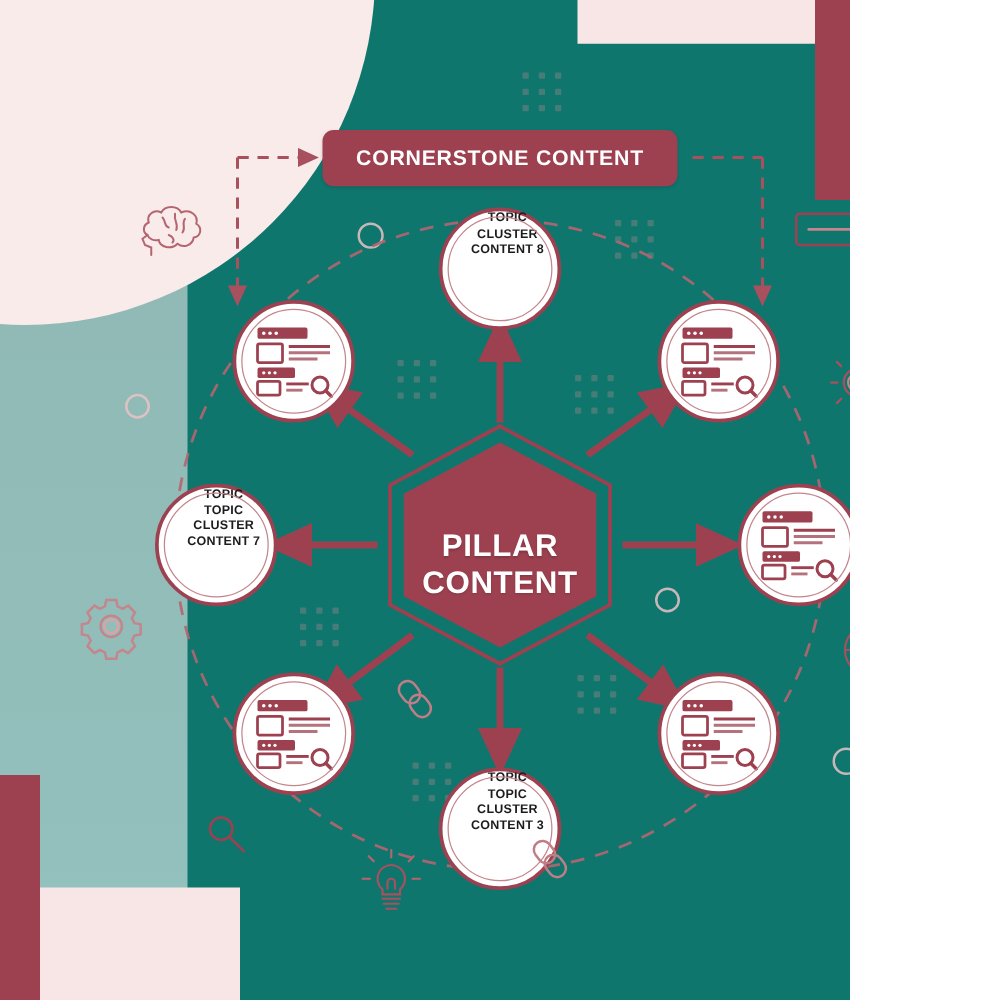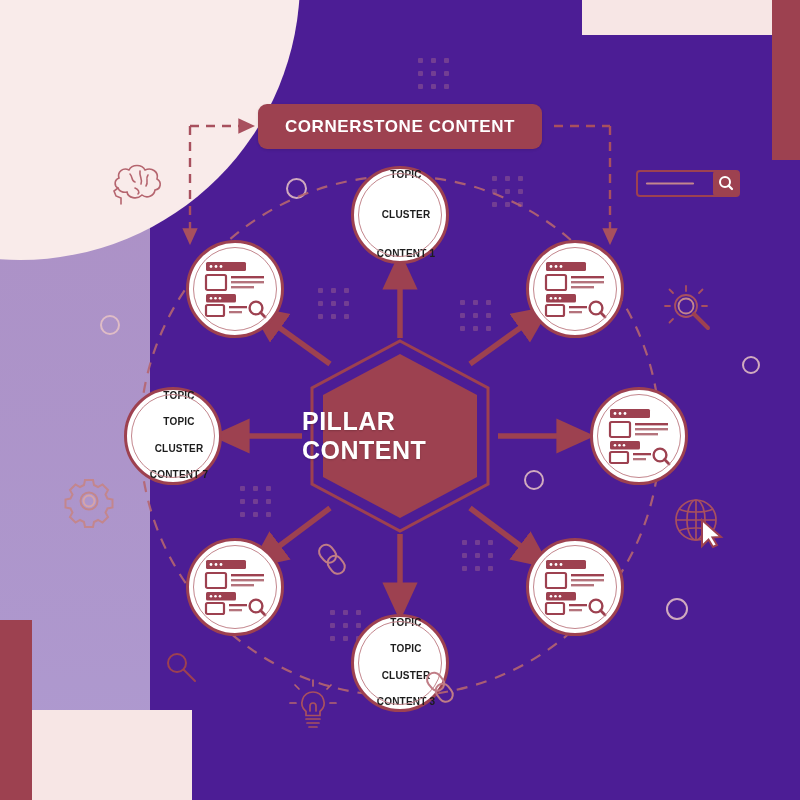--- a/index.html
+++ b/index.html
@@ -1,21 +1,21 @@
 <!DOCTYPE html>
 <html><head>
 <meta charset="utf-8">
 <style>
   html,body{margin:0;padding:0;}
   body{
     width:800px;height:800px;overflow:hidden;
     background:#ffffff;
     font-family:"Liberation Sans", sans-serif;
   }
-  #stage{position:relative;width:800px;height:800px;overflow:hidden;background:#4c1d95;}
+  #stage{position:relative;width:680px;height:800px;overflow:hidden;background:#0f766e;}
 
   
   .bg-layer{position:absolute;inset:0;pointer-events:none;}
   .corner-pink-tl{
     position:absolute;left:-260px;top:-300px;width:560px;height:560px;
     background:#f9ebea;border-radius:50%;
   }
   .bar-tr{position:absolute;right:0;top:0;width:28px;height:160px;background:#9d4150;}
   .pink-tr{position:absolute;right:28px;top:0;width:190px;height:35px;background:#f7e6e5;}
   .bar-bl{position:absolute;left:0;bottom:0;width:32px;height:180px;background:#9d4150;}
@@ -36,39 +36,39 @@
   .cornerstone span{
     color:#fff;font-size:17px;font-weight:bold;letter-spacing:.6px;
   }
 
   
   .hex-wrap{position:absolute;left:302px;top:338px;width:196px;height:196px;}
   .hex-outline,.hex-fill{
     position:absolute;left:0;top:0;width:196px;height:196px;
   }
   .hex-label{
-    position:absolute;left:0;top:0;width:196px;height:196px;
-    display:flex;flex-direction:column;align-items:flex-start;justify-content:center;
+    position:absolute;left:0;top:16px;width:196px;height:196px;
+    display:flex;flex-direction:column;align-items:center;justify-content:center;
     color:#fff;font-size:25px;font-weight:bold;line-height:1.18;letter-spacing:.5px;
     text-shadow:0 1px 2px rgba(0,0,0,.18);
   }
 
   
   .node{
     position:absolute;width:98px;height:98px;border-radius:50%;
     background:#ffffff;border:3px solid #9d4150;
     box-sizing:border-box;
   }
   .node::after{
     content:"";position:absolute;left:4px;top:4px;right:4px;bottom:4px;
     border:1px solid #c3868d;border-radius:50%;
   }
   .node-text{
     position:absolute;inset:0;display:flex;flex-direction:column;
-    align-items:center;justify-content:space-between;
+    align-items:center;justify-content:flex-start;
     font-size:10px;font-weight:bold;color:#1c1c1c;line-height:1.26;text-align:center;
     letter-spacing:.2px;
     padding-left:12px;
   }
   .node-icon{position:absolute;inset:0;display:flex;align-items:center;justify-content:center;}
 
   
   .deco{position:absolute;}
 
   svg{display:block;overflow:visible;}
@@ -213,21 +213,21 @@
     <div class="hex-label">
       <div>PILLAR</div>
       <div>CONTENT</div>
     </div>
   </div>
 
   <div class="node" style="left:351px;top:166px;">
     <div class="node-text">
       <div>TOPIC</div>
       <div>CLUSTER</div>
-      <div>CONTENT 1</div>
+      <div>CONTENT 8</div>
     </div>
   </div>
 
   <div class="node" style="left:124px;top:387px;">
     <div class="node-text">
       <div>TOPIC</div>
       <div>TOPIC</div>
       <div>CLUSTER</div>
       <div>CONTENT 7</div>
     </div>

